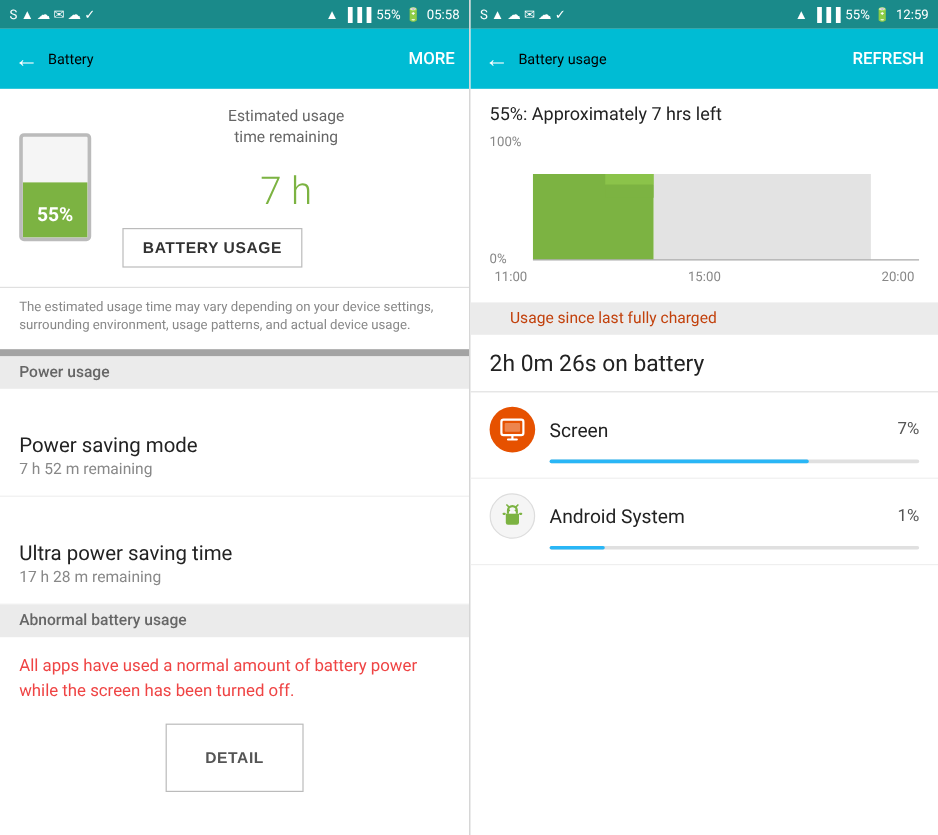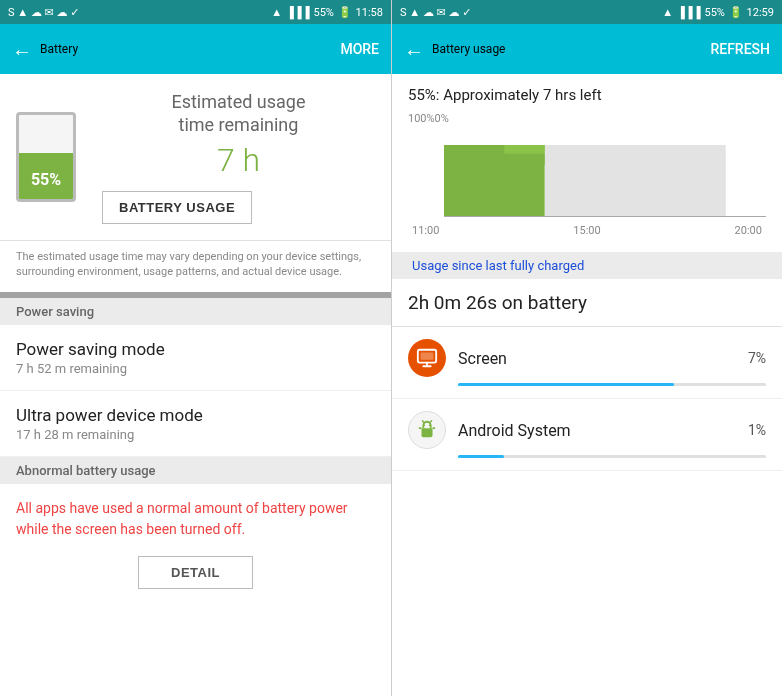--- a/index.html
+++ b/index.html
@@ -102,21 +102,21 @@
       color: white;
       font-size: 16px;
       font-weight: bold;
       position: absolute;
       bottom: 10px;
       left: 50%;
       transform: translateX(-50%);
       white-space: nowrap;
     }
     .battery-info { flex: 1; }
-    .battery-est-label { font-size: 18px; color: #666; text-align: center; line-height: 1.3; margin-bottom: 4px; }
+    .battery-est-label { font-size: 13px; color: #666; text-align: center; line-height: 1.3; margin-bottom: 16px; }
     .battery-time-value { color: #7cb342; font-size: 32px; font-weight: 300; text-align: center; margin-bottom: 12px; }
     .battery-usage-btn {
       display: block;
       border: 1px solid #bbb;
       background: white;
       padding: 8px 16px;
       font-size: 13px;
       font-weight: 600;
       letter-spacing: 0.5px;
       cursor: pointer;
@@ -139,33 +139,33 @@
       font-size: 13px;
       color: #666;
       font-weight: 500;
     }
 
     
     .list-item {
       padding: 14px 16px;
       border-bottom: 1px solid #efefef;
     }
-    .list-item-title { font-size: 17px; color: #222; font-weight: 400; margin-bottom: 2px; }
+    .list-item-title { font-size: 17px; color: #222; font-weight: 400; margin-bottom: 2px; margin-top: 24px; }
     .list-item-subtitle { font-size: 13px; color: #888; }
 
     
     .abnormal-section {
       padding: 14px 16px;
     }
     .abnormal-text { font-size: 14px; color: #ef4444; line-height: 1.5; margin-bottom: 16px; }
     .detail-btn-wrap { display: flex; justify-content: center; }
     .detail-btn {
       border: 1px solid #bbb;
       background: white;
-      padding: 8px 32px;
+      padding: 20px 32px;
       font-size: 13px;
       font-weight: 600;
       letter-spacing: 0.5px;
       cursor: pointer;
       color: #555;
     }
 
     
     .usage-summary {
       padding: 12px 16px 8px;
@@ -185,23 +185,23 @@
       justify-content: space-between;
       padding: 0 4px;
       font-size: 11px;
       color: #888;
       margin-top: 2px;
     }
 
     
     .usage-since-bar {
       background: #ebebeb;
-      padding: 6px 20px;
+      padding: 6px 33px;
       font-size: 13px;
-      color: #1d4ed8;
+      color: #c2410c;
     }
     .usage-duration {
       padding: 12px 16px;
       font-size: 19px;
       color: #222;
       font-weight: 400;
       border-bottom: 1px solid #e0e0e0;
     }
 
     
@@ -248,21 +248,21 @@
 
   <div class="status-bar">
     <div class="status-bar-left">
       <span>S ▲ ☁ ✉ ☁ ✓</span>
     </div>
     <div class="status-bar-right">
       <span>▲</span>
       <span>▐▐▐</span>
       <span>55%</span>
       <span>🔋</span>
-      <span>11:58</span>
+      <span>05:58</span>
     </div>
   </div>
 
   <div class="app-bar">
     <div class="app-bar-left">
       <span class="back-arrow">←</span>
       <span class="app-bar-title">Battery</span>
     </div>
     <span class="app-bar-action">MORE</span>
   </div>
@@ -277,29 +277,29 @@
     <div class="battery-info">
       <div class="battery-est-label" style="white-space:pre-line;">Estimated usage
 time remaining</div>
       <div class="battery-time-value">7 h</div>
       <button class="battery-usage-btn">BATTERY USAGE</button>
     </div>
   </div>
 
   <div class="battery-note">The estimated usage time may vary depending on your device settings, surrounding environment, usage patterns, and actual device usage.</div>
 
-  <div class="section-header">Power saving</div>
+  <div class="section-header">Power usage</div>
 
   <div class="list-item">
     <div class="list-item-title">Power saving mode</div>
     <div class="list-item-subtitle">7 h 52 m remaining</div>
   </div>
 
   <div class="list-item">
-    <div class="list-item-title">Ultra power device mode</div>
+    <div class="list-item-title">Ultra power saving time</div>
     <div class="list-item-subtitle">17 h 28 m remaining</div>
   </div>
 
   <div class="section-header">Abnormal battery usage</div>
 
   <div class="abnormal-section">
     <div class="abnormal-text">All apps have used a normal amount of battery power while the screen has been turned off.</div>
     <div class="detail-btn-wrap">
       <button class="detail-btn">DETAIL</button>
     </div>
@@ -327,21 +327,21 @@
       <span class="back-arrow">←</span>
       <span class="app-bar-title">Battery usage</span>
     </div>
     <span class="app-bar-action">REFRESH</span>
   </div>
 
   <div class="usage-summary">55%: Approximately 7 hrs left</div>
 
   <div class="chart-container">
     <div style="display:flex; align-items:stretch; gap:4px; height:110px;">
-      <div style="display:flex; flex-direction:row; justify-content:space-between; font-size:11px; color:#888; padding-right:4px; width:32px;">
+      <div style="display:flex; flex-direction:column; justify-content:space-between; font-size:11px; color:#888; padding-right:4px; width:32px;">
         <span>100%</span>
         <span>0%</span>
       </div>
       <div style="flex:1; position:relative;">
         <svg viewBox="0 0 320 100" preserveAspectRatio="none" style="width:100%;height:100%;">
 
           <polygon points="100,30 280,30 280,95 100,95" fill="#d0d0d0" opacity="0.6"></polygon>
 
           <rect x="0" y="30" width="100" height="65" fill="#7cb342"></rect>
 

